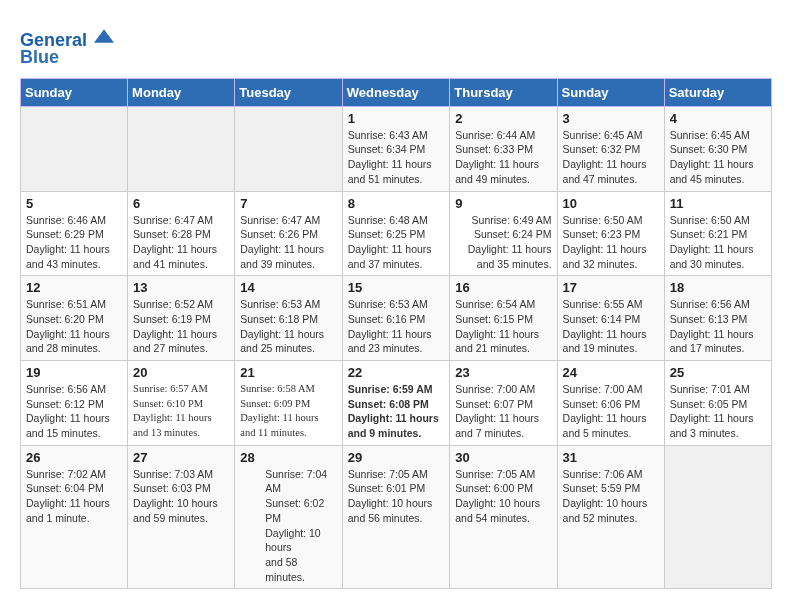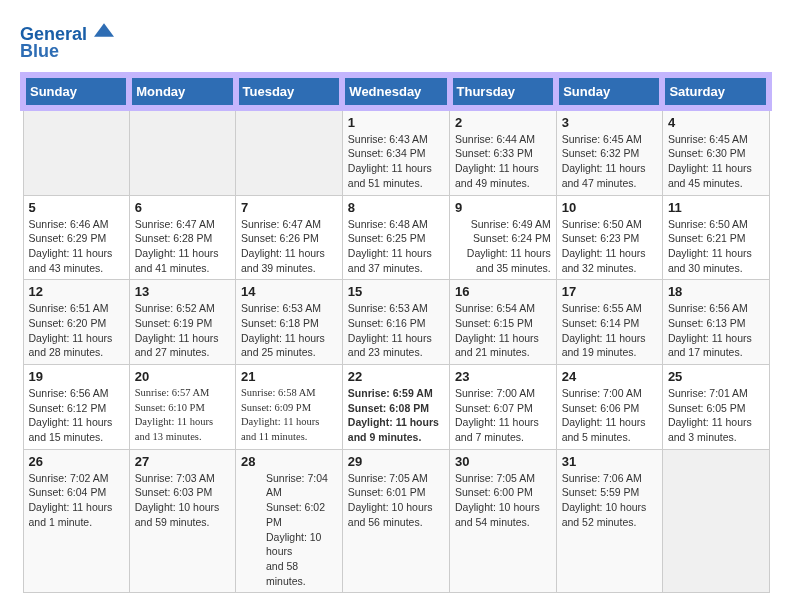--- a/index.html
+++ b/index.html
@@ -12,20 +12,21 @@
     }
     .header {
       display: flex;
       justify-content: space-between;
       align-items: flex-start;
       margin-bottom: 10px;
     }
     .logo {
       display: flex;
       align-items: center;
+      margin-top: 6px;
     }
     .logo-text {
       font-size: 18px;
       font-weight: bold;
       color: #333;
       line-height: 1.1;
     }
     .logo-text span {
       color: #1a5fa8;
     }
@@ -50,21 +51,21 @@
       width: 100%;
       border-collapse: collapse;
       font-size: 11px;
     }
     thead tr th {
       background-color: #2e6db4;
       color: #fff;
       padding: 6px 4px;
       text-align: left;
       font-size: 13px;
-      border: 6px solid #c4b5fd;
+      border: 1px solid #c4b5fd;
     }
     tbody tr td {
       border: 1px solid #ccc;
       vertical-align: top;
       padding: 4px 5px;
       width: 108px;
       min-height: 80px;
       background: #fff;
     }
     tbody tr:nth-child(odd) td {

